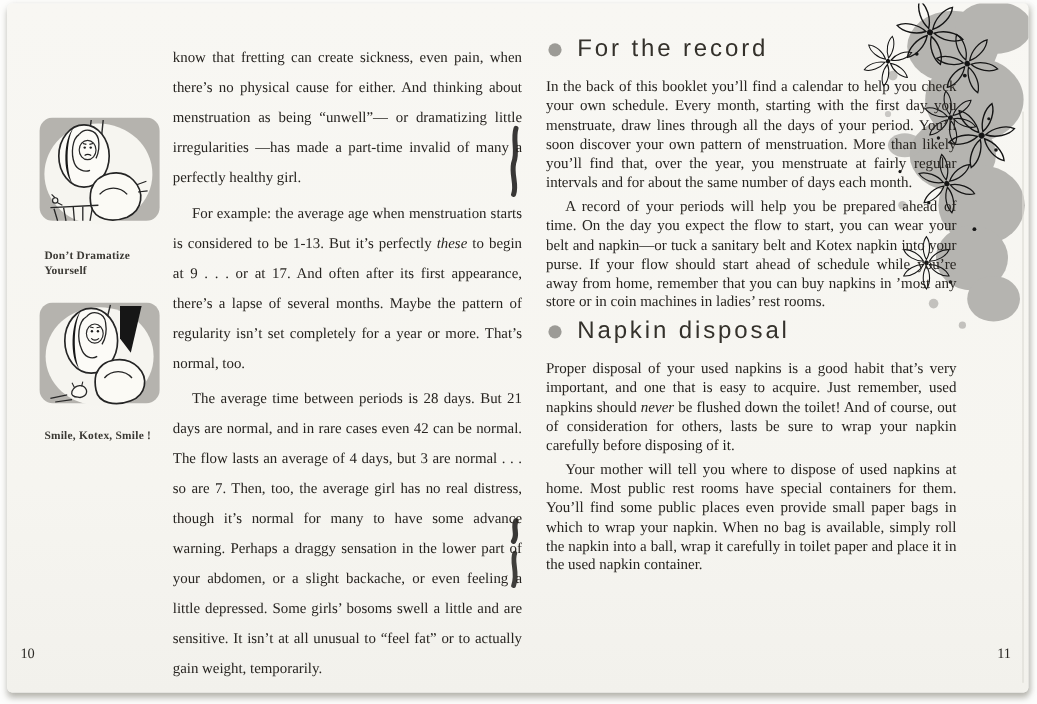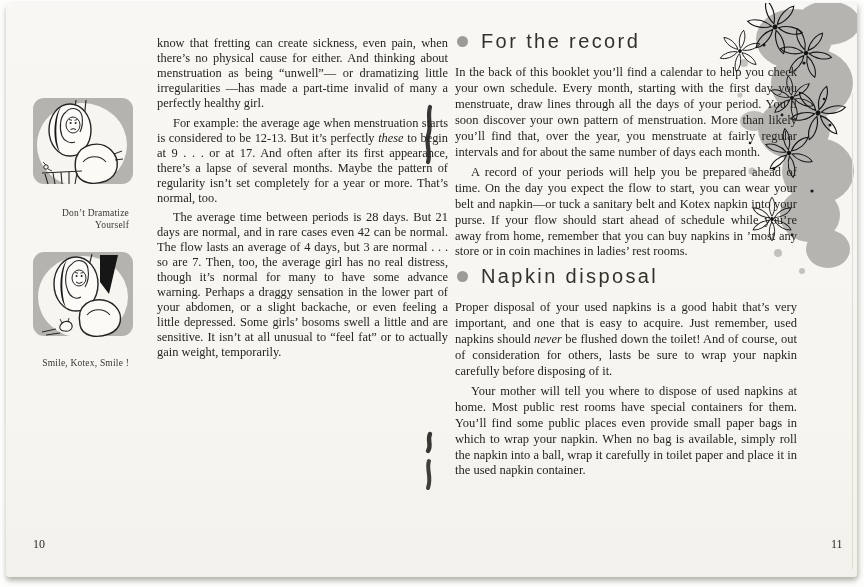--- a/index.html
+++ b/index.html
@@ -3,41 +3,41 @@
 <meta charset="utf-8">
 <style>
   html,body{margin:0;padding:0;width:864px;height:587px;background:#fdfdfc;overflow:hidden;
     font-family:"Liberation Serif", serif;}
   .spread{position:absolute;left:6px;top:3px;width:851px;height:574px;border-radius:4px;
     background:linear-gradient(180deg,#f8f7f3 0%,#f6f5f0 70%,#f2f1ec 100%);
     box-shadow:0 4px 5px rgba(130,128,118,.5), 3px 1px 4px rgba(170,168,158,.3);}
   .spread::after{content:"";position:absolute;right:4px;top:90px;bottom:8px;width:1px;background:#dcdbd4;}
 
   
-  .fig-card{position:absolute;width:106px;text-align:right;}
+  .fig-card{position:absolute;width:106px;text-align:left;font-weight:bold;}
   .fig-caption{font-size:9.5px;line-height:11.5px;color:#3a3833;margin:4px auto 0;width:92px;letter-spacing:.2px;}
 
   
-  .left-text{position:absolute;left:151px;top:33px;width:291px;font-size:12.4px;line-height:15px;
+  .left-text{position:absolute;left:138px;top:33px;width:291px;font-size:12.4px;line-height:25px;
     text-align:justify;color:#272420;}
   .para{margin:0 0 4.5px;}
   .para.indent{text-indent:16px;}
   .ital{font-style:italic;}
 
   
   .right-col{position:absolute;left:449px;top:27px;width:342px;}
   .section + .section{margin-top:0;}
   .sec-head{display:flex;align-items:center;gap:13px;margin:0 0 12px 2px;}
   .dot{width:11px;height:11px;border-radius:50%;background:#9c9b96;flex:0 0 auto;}
   .sec-title{font-family:"Liberation Sans", sans-serif;font-size:20px;letter-spacing:2.4px;
     color:#34312b;font-weight:400;}
   .sec-body{font-size:12.5px;line-height:15.9px;text-align:justify;color:#272420;}
 
   .page-num{position:absolute;font-size:12px;color:#2c2a26;}
-  #pn-left{left:27px;top:534px;}
+  #pn-left{left:11px;top:534px;}
   #pn-right{left:825px;top:534px;}
 
   .staple{position:absolute;width:14px;height:62px;}
   #staple-top{left:416px;top:101px;}
   #staple-bottom{left:416px;top:428px;}
 
   .decor{position:absolute;right:0;top:0;width:175px;height:290px;}
 </style>
 </head>
 <body>
@@ -148,21 +148,21 @@
         <path d="M57,63 C63,56 74,56 80,63" fill="none" stroke="#242424" stroke-width="1.1"></path>
         <path d="M30,74 C33,68 40,68 42,73 C43,77 39,80 35,79 C31,79 29,77 30,74 Z" fill="#fbfaf5" stroke="#262626" stroke-width="1.1"></path>
         <path d="M32,71 L30,67 M38,70 L39,66" stroke="#262626" stroke-width=".9"></path>
         <path d="M12,80 L26,77 M16,83 L30,81" stroke="#262626" stroke-width="1"></path>
       </svg>
       <figcaption class="fig-caption">Smile, Kotex, Smile !</figcaption>
     </figure>
 
     <div class="left-text">
         <p class="para"><span>know that fretting can create sickness, even pain, when there’s no physical cause for either. And thinking about menstruation as being “unwell”— or dramatizing little irregularities —has made a part-time invalid of many a perfectly healthy girl.</span></p>
-        <p class="para indent"><span>For example: the average age when menstruation starts is considered to be 12-13. But it’s perfectly </span><span class="ital">these</span><span> to begin at 9 . . . or at 17. And often after its first appearance, there’s a lapse of several months. Maybe the pattern of regularity isn’t set completely for a year or more. That’s normal, too.</span></p>
+        <p class="para indent"><span>For example: the average age when menstruation starts is considered to be 1-13. But it’s perfectly </span><span class="ital">these</span><span> to begin at 9 . . . or at 17. And often after its first appearance, there’s a lapse of several months. Maybe the pattern of regularity isn’t set completely for a year or more. That’s normal, too.</span></p>
         <p class="para indent"><span>The average time between periods is 28 days. But 21 days are normal, and in rare cases even 42 can be normal. The flow lasts an average of 4 days, but 3 are normal . . . so are 7. Then, too, the average girl has no real distress, though it’s normal for many to have some advance warning. Perhaps a draggy sensation in the lower part of your abdomen, or a slight backache, or even feeling a little depressed. Some girls’ bosoms swell a little and are sensitive. It isn’t at all unusual to “feel fat” or to actually gain weight, temporarily.</span></p>
       </div>
     <div class="page-num" id="pn-left">10</div>
   </div>
 
   <div>
     <div class="right-col">
 
       <div class="section">
         <div class="sec-head">

